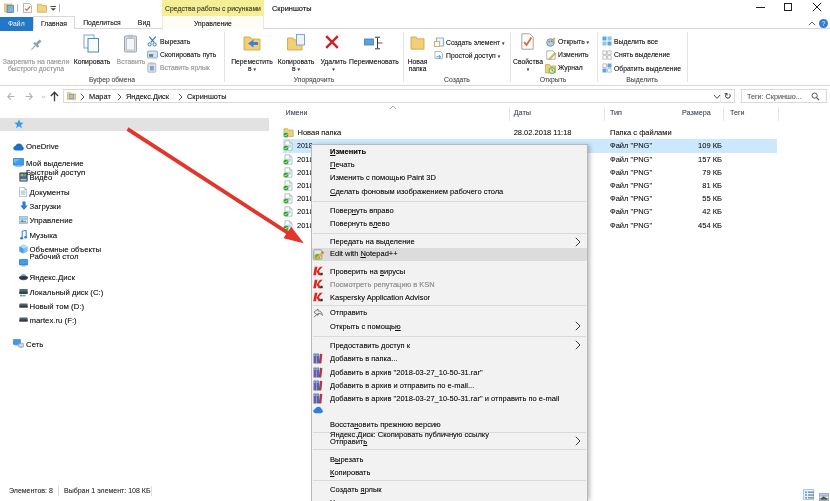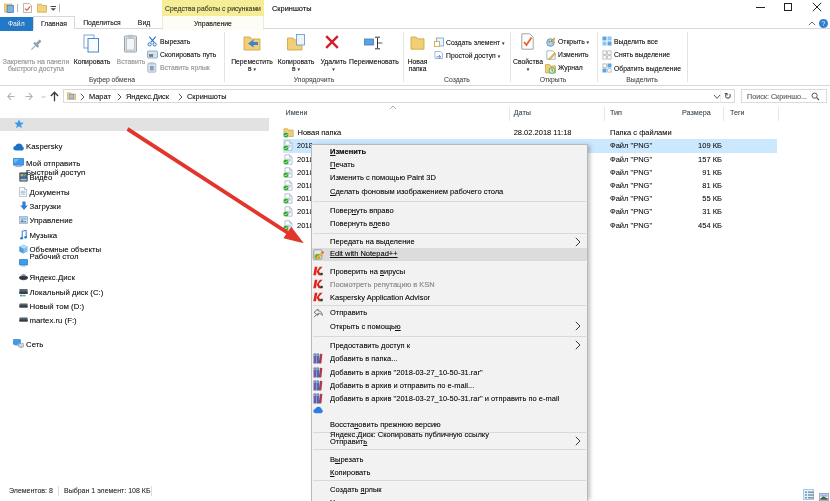--- a/index.html
+++ b/index.html
@@ -291,21 +291,21 @@
       <path d="M0.6 0.8 L2.5 3 L4.4 0.8" fill="none" stroke="#b3b3b3" stroke-width="0.9"></path>
     </svg>
   </div>
 <div class="abs" style="left:50px; top:90.5px;">
     <svg width="9" height="11" viewBox="0 0 9 11">
       <path d="M4.5 10.2 V1.4 M0.9 5 L4.5 1.2 L8.1 5" fill="none" stroke="#3a3a3a" stroke-width="1.3"></path>
     </svg>
   </div>
 <div class="abs" id="addrbox"></div>
 <div class="abs" id="refrbox"></div>
-<div class="abs" id="searchbox">Поиск: Скриншо...</div>
+<div class="abs" id="searchbox">Теги: Скриншо...</div>
 <div class="abs" style="left:811px; top:92px;">
     <svg width="9" height="9" viewBox="0 0 9 9">
       <circle cx="3.6" cy="3.6" r="2.6" fill="none" stroke="#555" stroke-width="1"></circle>
       <path d="M5.6 5.6 L8 8" stroke="#555" stroke-width="1.1"></path>
     </svg>
   </div>
 <div class="abs" style="left:67px; top:91px;">
     <svg width="9" height="10" viewBox="0 0 9 10">
       <path d="M0.4 1.8 h3.2 l0.9 1.2 h4.1 v5.6 h-8.2 z" fill="#f2d382" stroke="#caa23f" stroke-width="0.6"></path>
       <rect x="2.2" y="3.6" width="4.6" height="4" fill="#9ec6e8" stroke="#5b83a8" stroke-width="0.5"></rect>
@@ -340,30 +340,30 @@
     <svg width="10" height="10" viewBox="0 0 10 10">
       <path d="M5 0.3 L6.3 3.5 L9.7 3.7 L7 5.9 L7.9 9.2 L5 7.3 L2.1 9.2 L3 5.9 L0.3 3.7 L3.7 3.5 Z" fill="#3a99e8"></path>
     </svg>
   </div>
 <div class="abs nav" style="left:26px; top:117.9px;margin-top:48px;">Быстрый доступ</div>
 <div class="abs" style="left:13px; top:142.5px;">
     <svg width="11" height="8" viewBox="0 0 11 8">
       <path d="M3 7.5 C1.2 7.5 0.3 6.3 0.3 5.1 C0.3 3.9 1.2 3 2.4 2.9 C2.9 1.4 4.3 0.4 5.9 0.4 C7.8 0.4 9.3 1.7 9.6 3.4 C10.4 3.7 10.8 4.5 10.8 5.4 C10.8 6.6 9.8 7.5 8.5 7.5 Z" fill="#1a72c4"></path>
     </svg>
   </div>
-<div class="abs nav" style="left:26px; top:140px;">Kaspersky</div>
+<div class="abs nav" style="left:26px; top:140px;">OneDrive</div>
 <div class="abs" style="left:13px; top:158.2px;">
     <svg width="11" height="10" viewBox="0 0 11 10">
       <rect x="0.4" y="0.4" width="10.2" height="6.8" rx="0.5" fill="#3b9cf0" stroke="#1d72b8" stroke-width="0.7"></rect>
       <path d="M0.9 0.9 L6.5 0.9 L2.5 4.5 L0.9 4.5 Z" fill="#7fc0f5" opacity="0.8"></path>
       <rect x="2.5" y="8.2" width="6" height="0.9" fill="#90a4b5"></rect>
       <rect x="4.6" y="7.2" width="1.8" height="1.2" fill="#b5c4d1"></rect>
     </svg>
   </div>
-<div class="abs nav" style="left:26px; top:157px;">Мой отправить</div>
+<div class="abs nav" style="left:26px; top:157px;">Мой выделение</div>
 <div class="abs" style="left:18.5px; top:172.4px;">
     <svg width="9" height="10" viewBox="0 0 9 10">
       <rect x="0.4" y="0.4" width="8.2" height="9.2" rx="0.9" fill="#27374e"></rect>
       <rect x="1.3" y="1.3" width="6.4" height="4.6" fill="#3f6fa8"></rect>
       <rect x="1.6" y="2" width="2.4" height="2.2" fill="#d9a43c"></rect>
       <rect x="4.4" y="2" width="2.6" height="2.2" fill="#4fae6a"></rect>
       <rect x="1.3" y="6.6" width="6.4" height="2" fill="#b8bec7"></rect>
     </svg>
   </div>
 <div class="abs nav" style="left:29.5px; top:171.4px;">Видео</div>
@@ -511,21 +511,21 @@
     <svg width="11" height="11" viewBox="0 0 11 11">
       <path d="M2 0.8 h4.6 l2.4 2.4 v7 h-7 z" fill="#fff" stroke="#9aa7b5" stroke-width="0.7"></path>
       <path d="M6.6 0.8 v2.4 h2.4" fill="#dfe6ee" stroke="#9aa7b5" stroke-width="0.6"></path>
       <rect x="3.2" y="4.6" width="4.6" height="3" fill="#b8cfe4"></rect>
       <circle cx="3" cy="8" r="2.8" fill="#2aa52a" stroke="#fff" stroke-width="0.5"></circle>
       <path d="M1.7 8 L2.6 9 L4.4 7" stroke="#fff" stroke-width="0.8" fill="none"></path>
     </svg>
   </div>
 <div class="abs cell" style="left:297px; top:165.8px;">2018-03-27_10-50-31</div>
 <div class="abs cell" style="left:610px; top:165.8px;">Файл "PNG"</div>
-<div class="abs cell" style="left:650px; top:165.8px; width:72px; text-align:right;">91 КБ</div>
+<div class="abs cell" style="left:650px; top:165.8px; width:72px; text-align:right;">79 КБ</div>
 <div class="abs" style="left:283px; top:180px;">
     <svg width="11" height="11" viewBox="0 0 11 11">
       <path d="M2 0.8 h4.6 l2.4 2.4 v7 h-7 z" fill="#fff" stroke="#9aa7b5" stroke-width="0.7"></path>
       <path d="M6.6 0.8 v2.4 h2.4" fill="#dfe6ee" stroke="#9aa7b5" stroke-width="0.6"></path>
       <rect x="3.2" y="4.6" width="4.6" height="3" fill="#b8cfe4"></rect>
       <circle cx="3" cy="8" r="2.8" fill="#2aa52a" stroke="#fff" stroke-width="0.5"></circle>
       <path d="M1.7 8 L2.6 9 L4.4 7" stroke="#fff" stroke-width="0.8" fill="none"></path>
     </svg>
   </div>
 <div class="abs cell" style="left:297px; top:179px;">2018-03-27_10-50-31</div>
@@ -547,21 +547,21 @@
     <svg width="11" height="11" viewBox="0 0 11 11">
       <path d="M2 0.8 h4.6 l2.4 2.4 v7 h-7 z" fill="#fff" stroke="#9aa7b5" stroke-width="0.7"></path>
       <path d="M6.6 0.8 v2.4 h2.4" fill="#dfe6ee" stroke="#9aa7b5" stroke-width="0.6"></path>
       <rect x="3.2" y="4.6" width="4.6" height="3" fill="#b8cfe4"></rect>
       <circle cx="3" cy="8" r="2.8" fill="#2aa52a" stroke="#fff" stroke-width="0.5"></circle>
       <path d="M1.7 8 L2.6 9 L4.4 7" stroke="#fff" stroke-width="0.8" fill="none"></path>
     </svg>
   </div>
 <div class="abs cell" style="left:297px; top:205.4px;">2018-03-27_10-50-31</div>
 <div class="abs cell" style="left:610px; top:205.4px;">Файл "PNG"</div>
-<div class="abs cell" style="left:650px; top:205.4px; width:72px; text-align:right;">31 КБ</div>
+<div class="abs cell" style="left:650px; top:205.4px; width:72px; text-align:right;">42 КБ</div>
 <div class="abs" style="left:283px; top:219.6px;">
     <svg width="11" height="11" viewBox="0 0 11 11">
       <path d="M2 0.8 h4.6 l2.4 2.4 v7 h-7 z" fill="#fff" stroke="#9aa7b5" stroke-width="0.7"></path>
       <path d="M6.6 0.8 v2.4 h2.4" fill="#dfe6ee" stroke="#9aa7b5" stroke-width="0.6"></path>
       <rect x="3.2" y="4.6" width="4.6" height="3" fill="#b8cfe4"></rect>
       <circle cx="3" cy="8" r="2.8" fill="#2aa52a" stroke="#fff" stroke-width="0.5"></circle>
       <path d="M1.7 8 L2.6 9 L4.4 7" stroke="#fff" stroke-width="0.8" fill="none"></path>
     </svg>
   </div>
 <div class="abs cell" style="left:297px; top:218.6px;">2018-03-27_10-50-31</div>
@@ -577,21 +577,21 @@
 <div class="msep" style="top:200.7px;"></div>
 <div class="mi" style="top:203.5px;">Повер<u>н</u>уть вправо</div>
 <div class="mi" style="top:216.6px;">Повернуть в<u>л</u>ево</div>
 <div class="msep" style="top:232.6px;"></div>
 <div class="mi" style="top:235px;">Передать на выделение</div>
 <div class="abs" style="left:575px; top:236.5px; z-index:12;">
     <svg width="6" height="10" viewBox="0 0 6 10">
       <path d="M0.8 0.8 L5 5 L0.8 9.2" fill="none" stroke="#3b3b3b" stroke-width="1"></path>
     </svg>
   </div>
-<div class="mi" style="top:247.3px;text-decoration:underline;">Edit with <u>N</u>otepad++</div>
+<div class="mi" style="top:247.3px;">Edit with <u>N</u>otepad++</div>
 <div class="micon" style="top:249px;">
     <svg width="11" height="11" viewBox="0 0 11 11">
       <rect x="0.8" y="0.8" width="8" height="9.4" rx="0.8" fill="#e8e8e8" stroke="#8a8a8a" stroke-width="0.8"></rect>
       <path d="M1.6 6.2 C3 5 4.6 4.6 6.4 5 L7.4 9.4 L1.6 9.4 Z" fill="#62b83a"></path>
       <path d="M3.2 8.6 L8.6 3.2 L10 4.6 L4.6 10 L2.8 10.4 Z" fill="#f0b93c" stroke="#b5872a" stroke-width="0.4"></path>
       <path d="M8.6 3.2 L9.6 2.2 L11 3.6 L10 4.6 Z" fill="#d44a3a"></path>
     </svg>
   </div>
 <div class="msep" style="top:260.3px;"></div>
 <div class="mi" style="top:264.5px;">Проверить на <u>в</u>ирусы</div>

